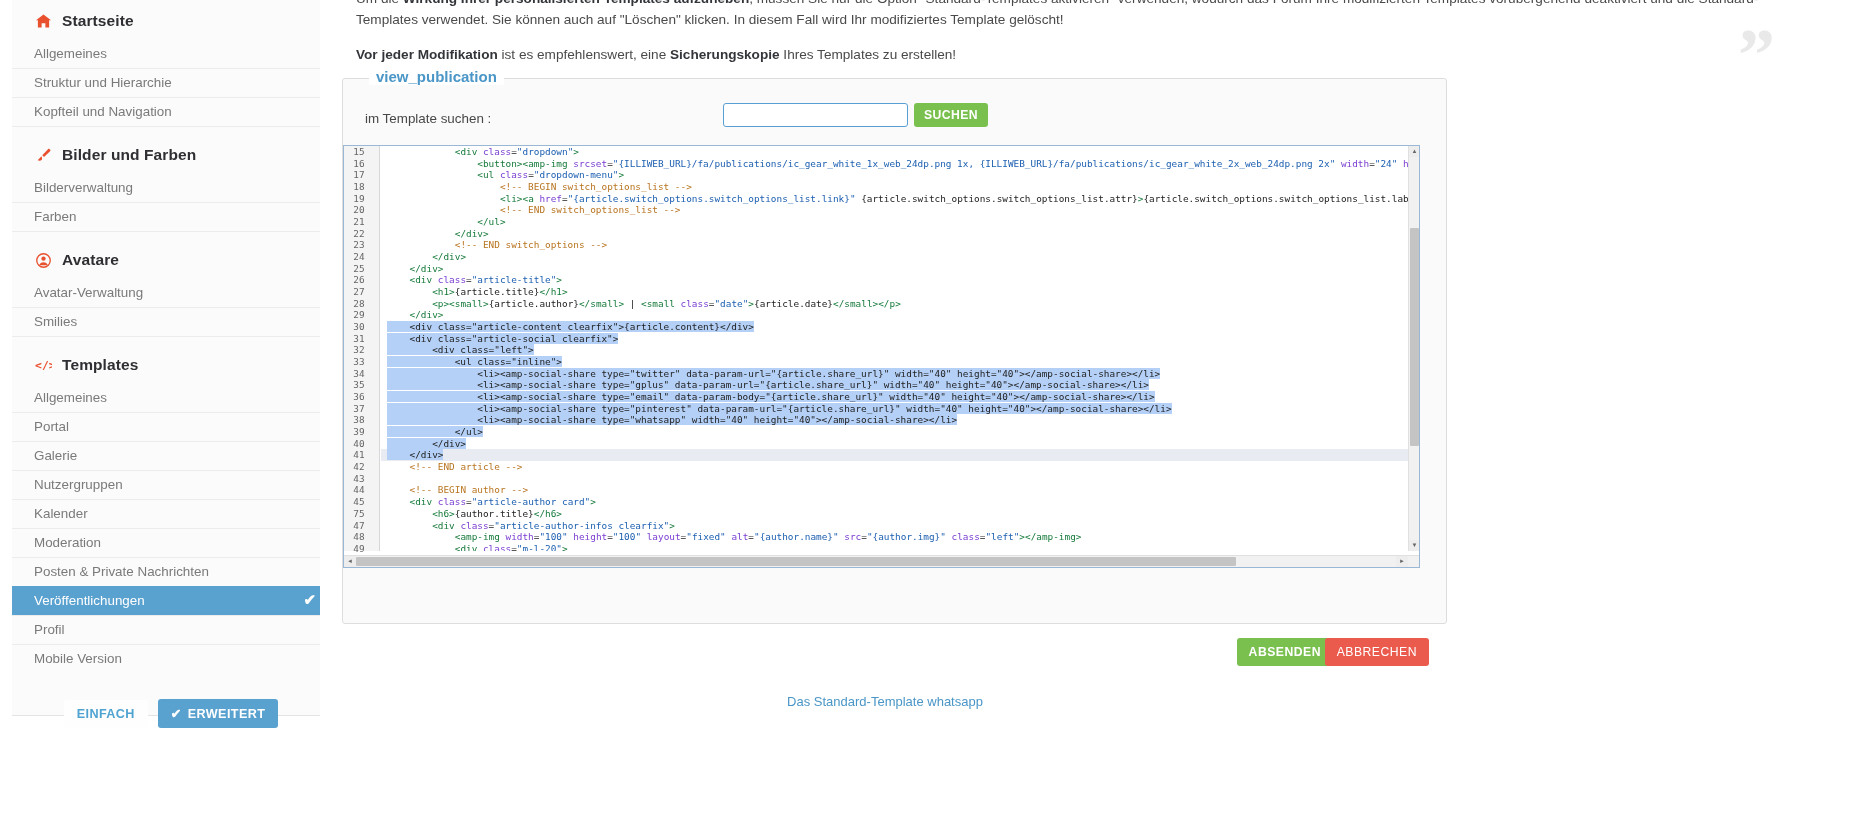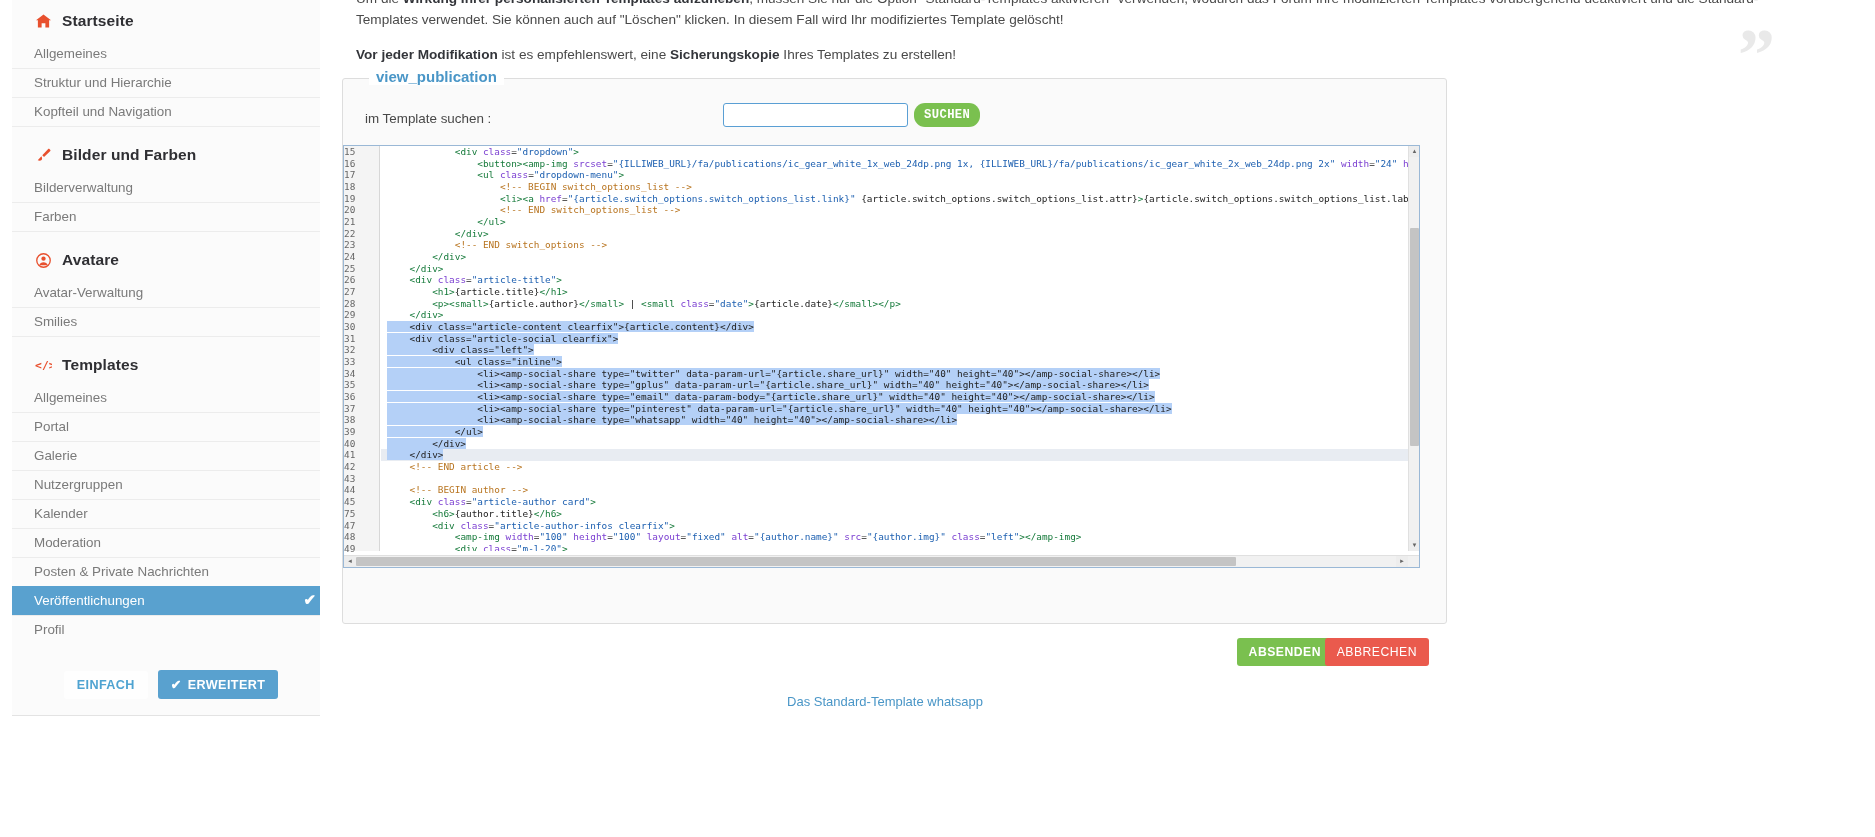--- a/index.html
+++ b/index.html
@@ -119,43 +119,43 @@
     position: absolute; left: 358px; top: 0;
     width: 185px; height: 24px;
     border: 1px solid #5a9fd4; border-radius: 3px;
     background: #fff; outline: none;
     font-size: 12px; padding: 0 5px;
     font-family: "Liberation Sans", sans-serif;
   }
   #search-btn {
     position: absolute; left: 549px; top: 0;
     height: 24px; padding: 0 10px;
-    background: #7ac04f; border: none; border-radius: 11px;
+    background: #7ac04f; border: none; border-radius: 3px;
     color: #fff; font-size: 12.2px; font-weight: bold;
     letter-spacing: .4px; cursor: pointer;
-    font-family: Liberation Mono, monospace;
+    font-family: Liberation Sans, sans-serif;
   }
 
   
   #editor {
     position: absolute; left: 0px; top: 66px;
     width: 1077px; height: 423px;
     background: #ffffff;
     border: 1px solid #9ab8d6;
     overflow: hidden;
   }
   #gutter {
     position: absolute; left: 0; top: 0;
     width: 36px; height: 405px;
     background: #f4f4f4;
     border-right: 1px solid #d7d7d7;
   }
   .ln {
     height: 11.68px; line-height: 11.68px;
-    text-align: left; padding-right: 5px;
+    text-align: center; padding-right: 5px;
     font-family: "DejaVu Sans Mono", monospace;
     font-size: 9.4px; color: #666;
   }
   #codearea {
     position: absolute; left: 37px; top: 0;
     width: 1040px; height: 405px;
     overflow: hidden;
     font-family: "DejaVu Sans Mono", monospace;
     font-size: 9.4px;
     white-space: pre;
@@ -295,20 +295,21 @@
         </div>
         <div class="nav-item first"><span>Allgemeines</span></div>
         <div class="nav-item"><span>Portal</span></div>
         <div class="nav-item"><span>Galerie</span></div>
         <div class="nav-item"><span>Nutzergruppen</span></div>
         <div class="nav-item"><span>Kalender</span></div>
         <div class="nav-item"><span>Moderation</span></div>
         <div class="nav-item"><span>Posten &amp; Private Nachrichten</span></div>
         <div class="nav-item active"><span>Veröffentlichungen</span><span class="check">✔</span></div>
         <div class="nav-item"><span>Profil</span></div>
+        <div class="nav-item"><span>Mobile Version</span></div>
       </div>
     </div>
 
   <div class="mode-bar">
     <button class="btn-simple">EINFACH</button>
     <button class="btn-adv">
       <span>✔</span>
       <span>ERWEITERT</span>
     </button>
   </div>

